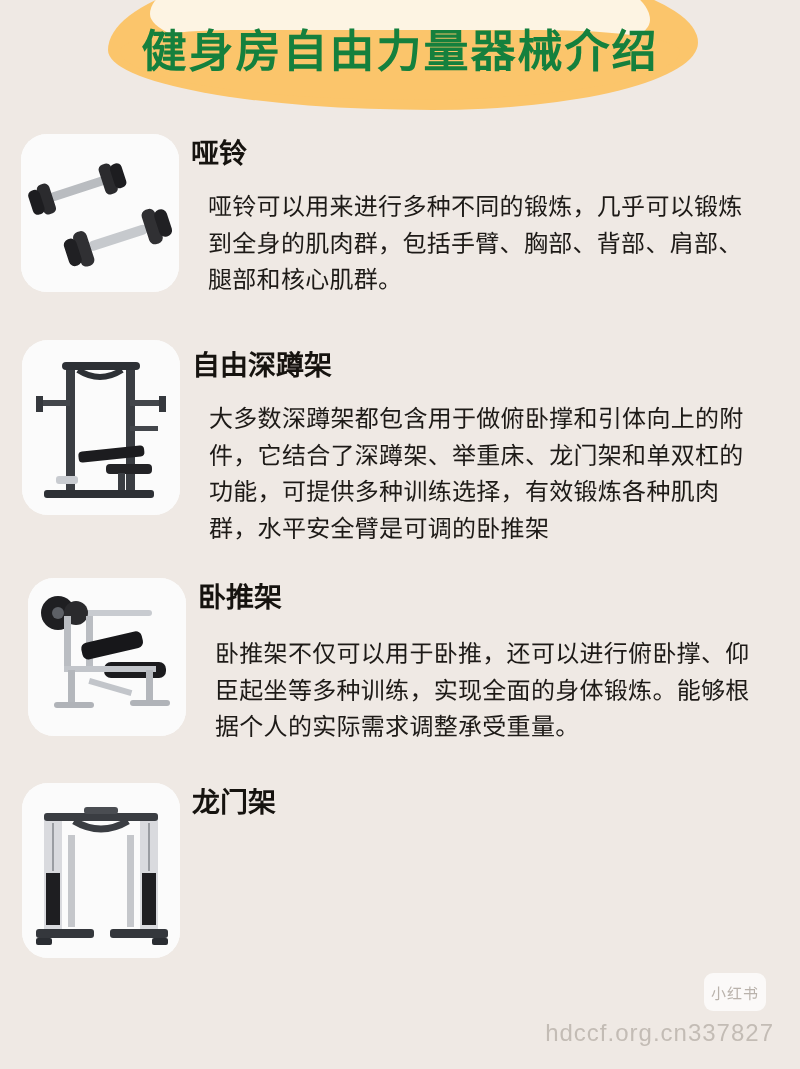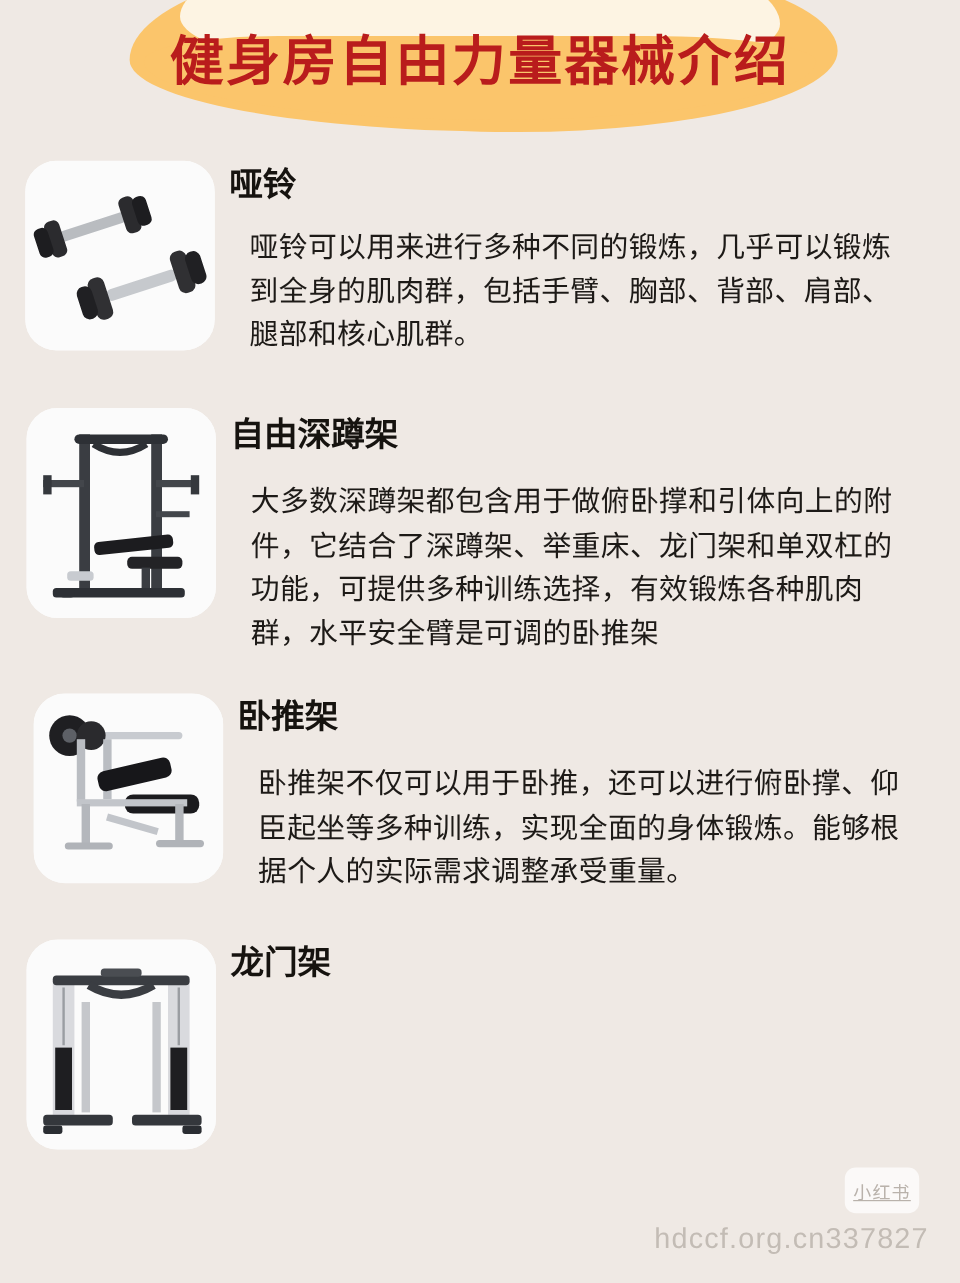--- a/index.html
+++ b/index.html
@@ -50,21 +50,21 @@
     border-radius: 20% 25% 48% 52% / 30% 30% 70% 70%;
   }
   .header-title {
     position: absolute;
     left: 0;
     top: 24px;
     width: 100%;
     text-align: center;
     font-size: 45px;
     font-weight: bold;
-    color: #b91c1c;
+    color: #15803d;
     letter-spacing: 2px;
     line-height: 1.25;
     white-space: nowrap;
   }
 
   
   .section {
     display: flex;
     align-items: flex-start;
     padding: 0 28px 0 22px;
@@ -110,38 +110,37 @@
   .sec-text.indent {
     text-indent: 0;
   }
 
   
   #sec-0 { margin-top: 16px; padding-left: 21px; }
   #sec-1 { margin-top: 24px; }
   #sec-2 { margin-top: 14px; padding-left: 28px; }
   #sec-3 { margin-top: 18px; }
   #sec-2 .sec-text { margin-top: 22px; font-family: Liberation Mono, monospace; }
-  #sec-1 .sec-title { margin-top: 6px; font-family: Liberation Mono, monospace; }
+  #sec-1 .sec-title { margin-top: 6px; }
 
   
   .wm-badge {
     position: absolute;
     right: 34px;
     bottom: 58px;
     width: 62px;
     height: 38px;
     background: rgba(255,255,255,0.72);
     border-radius: 9px;
     color: #b9b2ab;
     font-size: 15px;
     display: flex;
     align-items: center;
     justify-content: center;
     letter-spacing: 1px;
-    text-decoration: underline;
   }
   .wm-text {
     position: absolute;
     right: 26px;
     bottom: 22px;
     font-size: 24px;
     color: #c3bcb5;
     letter-spacing: 1px;
   }
 </style>

